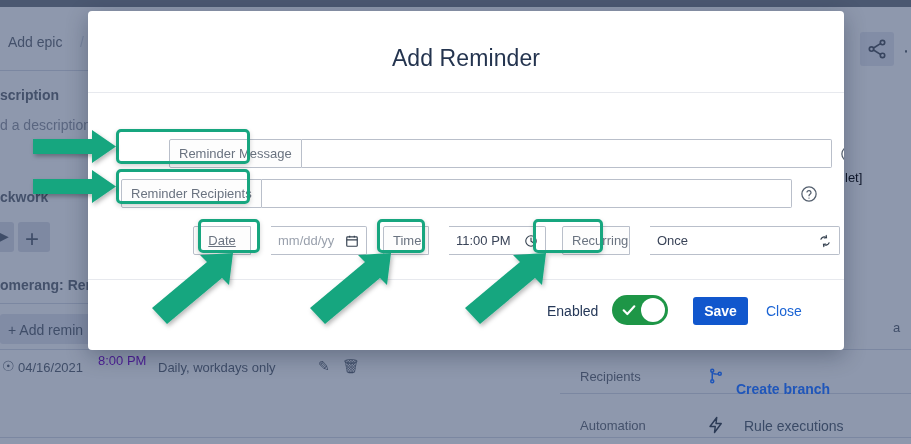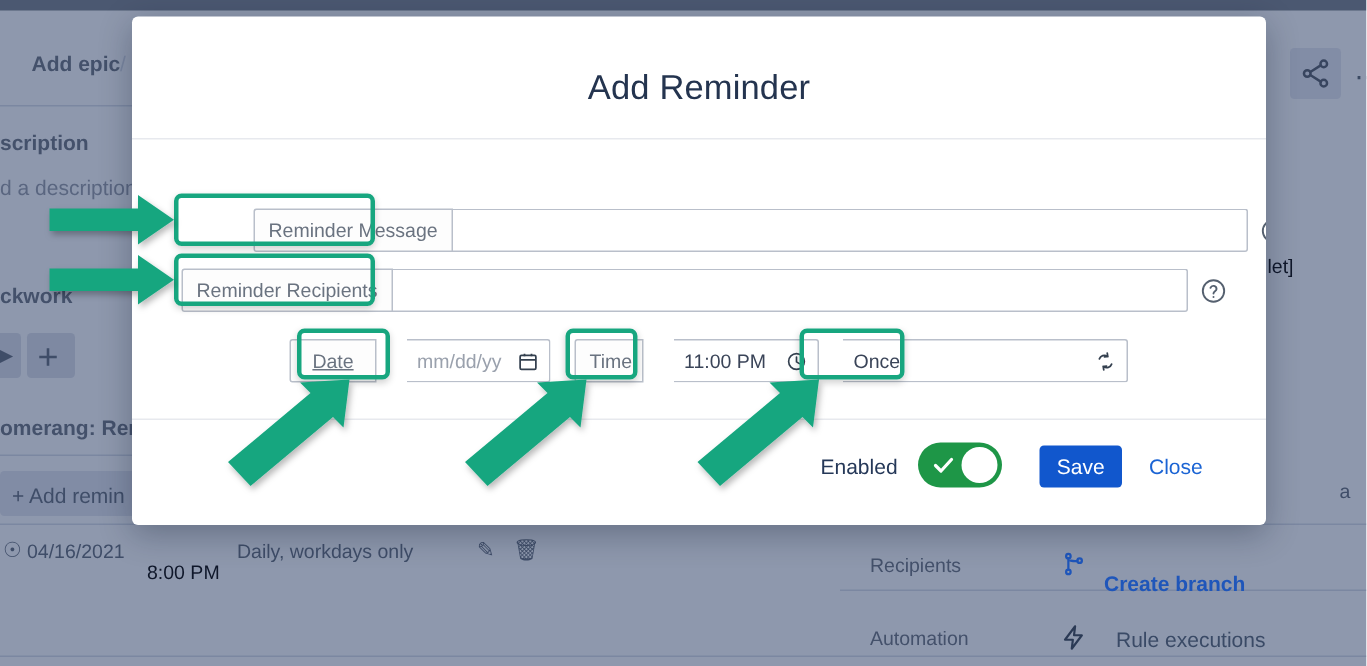--- a/index.html
+++ b/index.html
@@ -31,29 +31,29 @@
     width: 911px; height: 437px;
     color: #3b4a63;
   }
   .bg-text {
     position: absolute;
     white-space: nowrap;
     font-size: 14px;
     color: #44516b;
   }
 
-  .bg-breadcrumb-addepic { left: 21px; top: 27px; font-size: 14px; font-weight: bold; }
+  .bg-breadcrumb-addepic { left: 8px; top: 27px; font-size: 14px; }
   .bg-breadcrumb-slash   { left: 80px; top: 27px; font-size: 14px; color: #7a86a0; }
   .bg-desc-head  { left: 0px;  top: 80px; font-weight: 700; font-size: 14px; }
   .bg-desc-body  { left: 0px;  top: 110px; font-size: 14px; color: #5a6680; }
   .bg-clockwork  { left: 0px;  top: 182px; font-weight: 700; font-size: 14px; }
   .bg-boomerang  { left: 0px;  top: 270px; font-weight: 700; font-size: 14px; }
   .bg-addrem     { left: 8px;  top: 315px; font-size: 14px; color: #3f4d68; }
   .bg-rowdate    { left: 18px; top: 353px; font-size: 13px; color: #3f4d68; }
-  .bg-rowtime    { left: 98px; top: 353px; font-size: 13px; color: #0f172a; margin-top: 14px; }
+  .bg-rowtime    { left: 98px; top: 332px; font-size: 13px; color: #4c1d95; margin-top: 14px; }
   .bg-rowrec     { left: 158px; top: 353px; font-size: 13px; color: #3f4d68; }
   .bg-bracket    { left: 845px; top: 163px; font-size: 13px; color: #0f172a; }
   .bg-stray-a    { left: 893px; top: 313px; font-size: 13px; color: #3f4d68; }
 
   .bg-dev-label  { left: 580px; top: 362px; font-size: 13px; }
   .bg-dev-link   { left: 736px; top: 362px; font-size: 14px; color: #1f56ba; font-weight: 700; margin-top: 12px; }
   .bg-auto-label { left: 580px; top: 411px; font-size: 13px; }
   .bg-auto-link  { left: 744px; top: 411px; font-size: 14px; color: #3a4a66; }
 
   
@@ -263,21 +263,21 @@
   }
   .save-btn {
     position: absolute;
     left: 605px; top: 17px;
     width: 55px; height: 28px;
     background: #1157cd;
     color: #ffffff;
     border: none;
     border-radius: 3px;
     font-size: 14px;
-    font-weight: 400;
+    font-weight: 700;
     font-family: "Liberation Sans", sans-serif;
     cursor: pointer;
     line-height: 28px;
     padding: 0;
   }
   .close-link {
     position: absolute;
     left: 678px; top: 23px;
     font-size: 14px;
     color: #1b64d4;
@@ -424,20 +424,21 @@
           <div class="field-wrap w-time">
             <span>11:00 PM</span>
             <svg class="small-ico" viewBox="0 0 24 24" fill="none" stroke="currentColor" stroke-width="1.9">
               <circle cx="12" cy="12" r="9"></circle>
               <path d="M12 7v5.4l3.4 2" stroke-linecap="round"></path>
             </svg>
           </div>
         </div>
 
         <div class="seg">
+          <div class="lbl-box lbl-rec">Recurring</div>
           <div class="field-wrap w-rec">
             <span>Once</span>
             <svg class="small-ico" viewBox="0 0 24 24" fill="none" stroke="currentColor" stroke-width="2" stroke-linecap="round">
               <path d="M5 9a6 6 0 0 1 9-3"></path>
                 <polyline points="14,2.5 14.6,6.4 10.8,6.8"></polyline>
               <path d="M19 15a6 6 0 0 1-9 3"></path>
                 <polyline points="10,21.5 9.4,17.6 13.2,17.2"></polyline>
             </svg>
           </div>
         </div>

